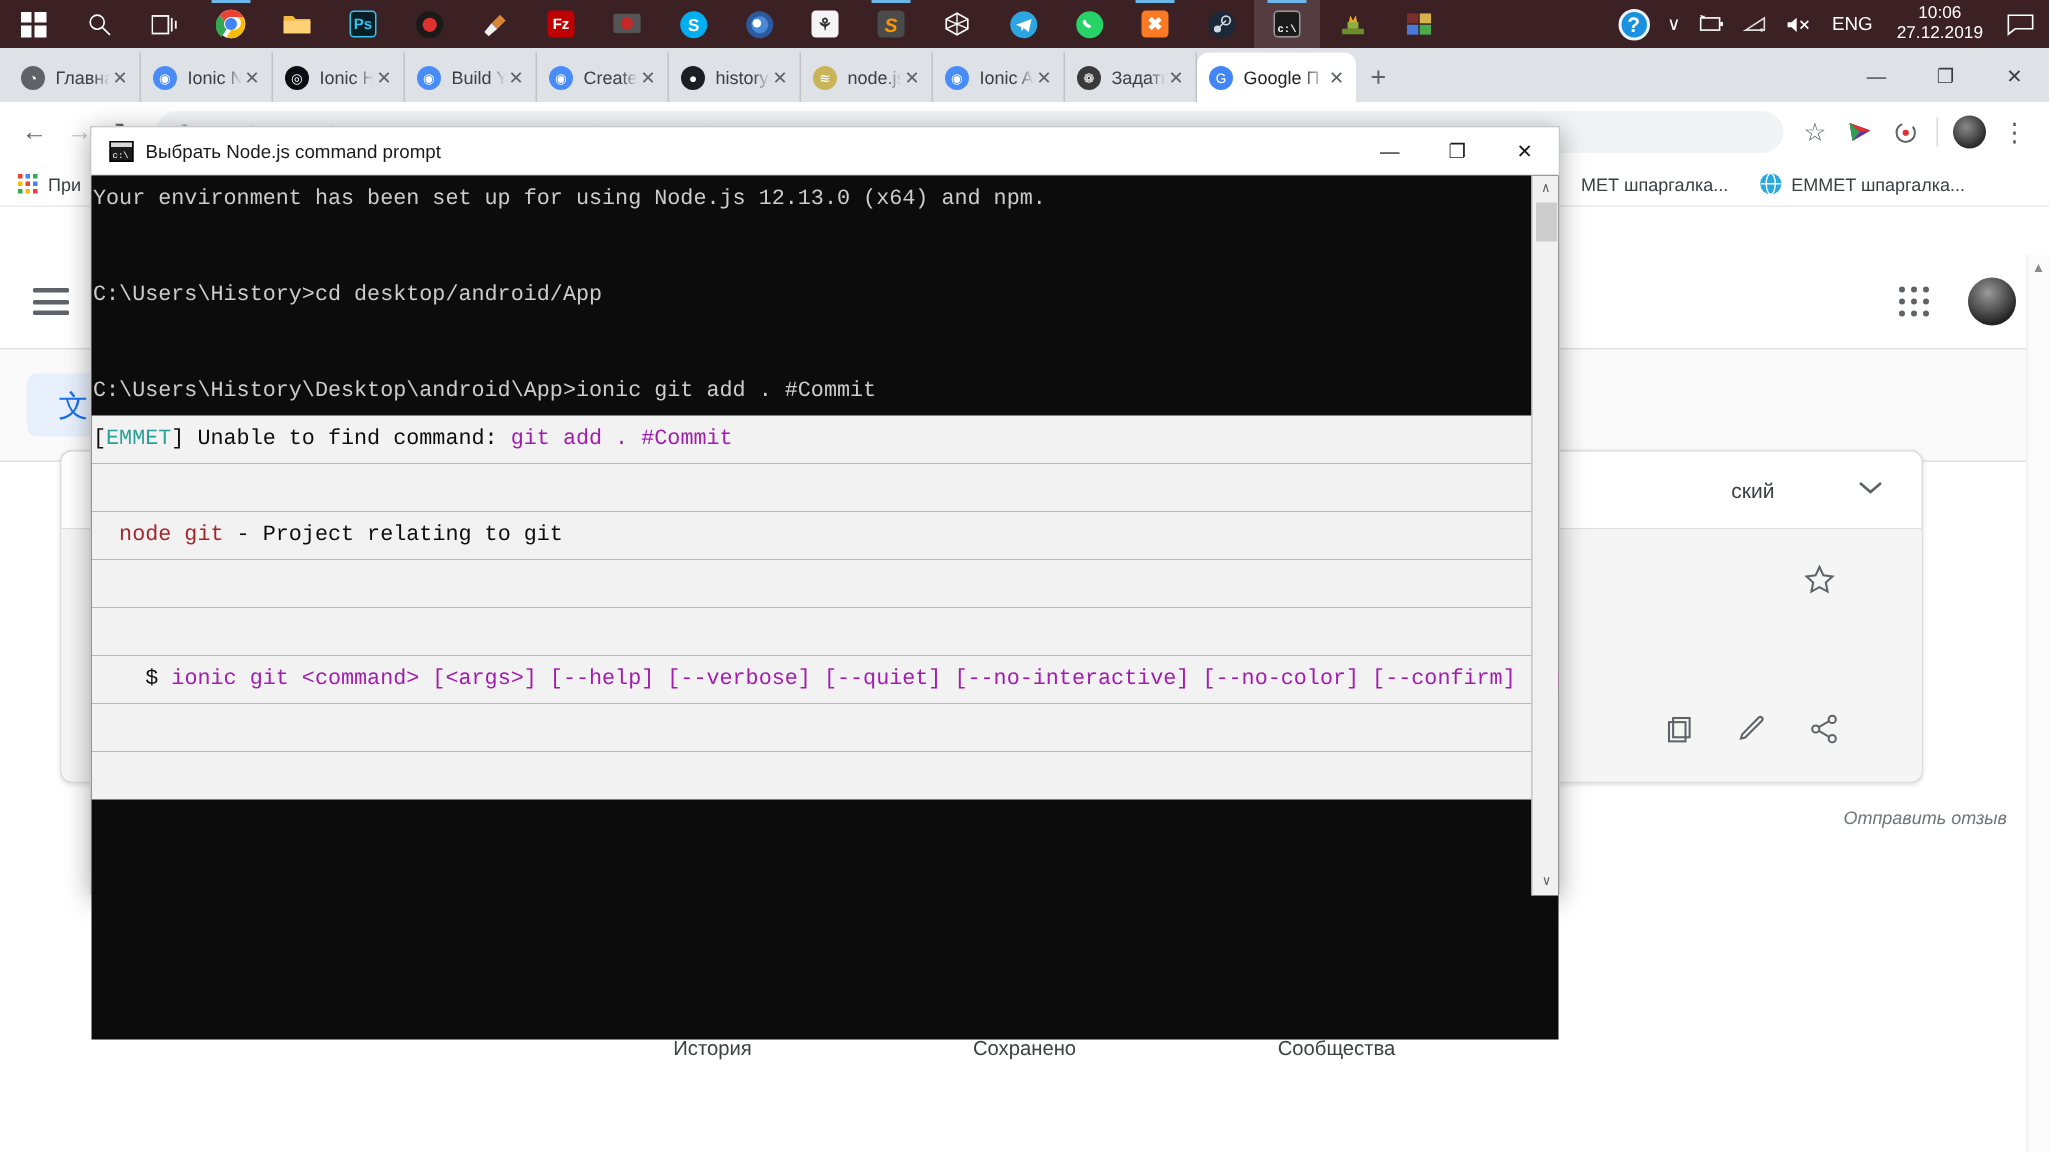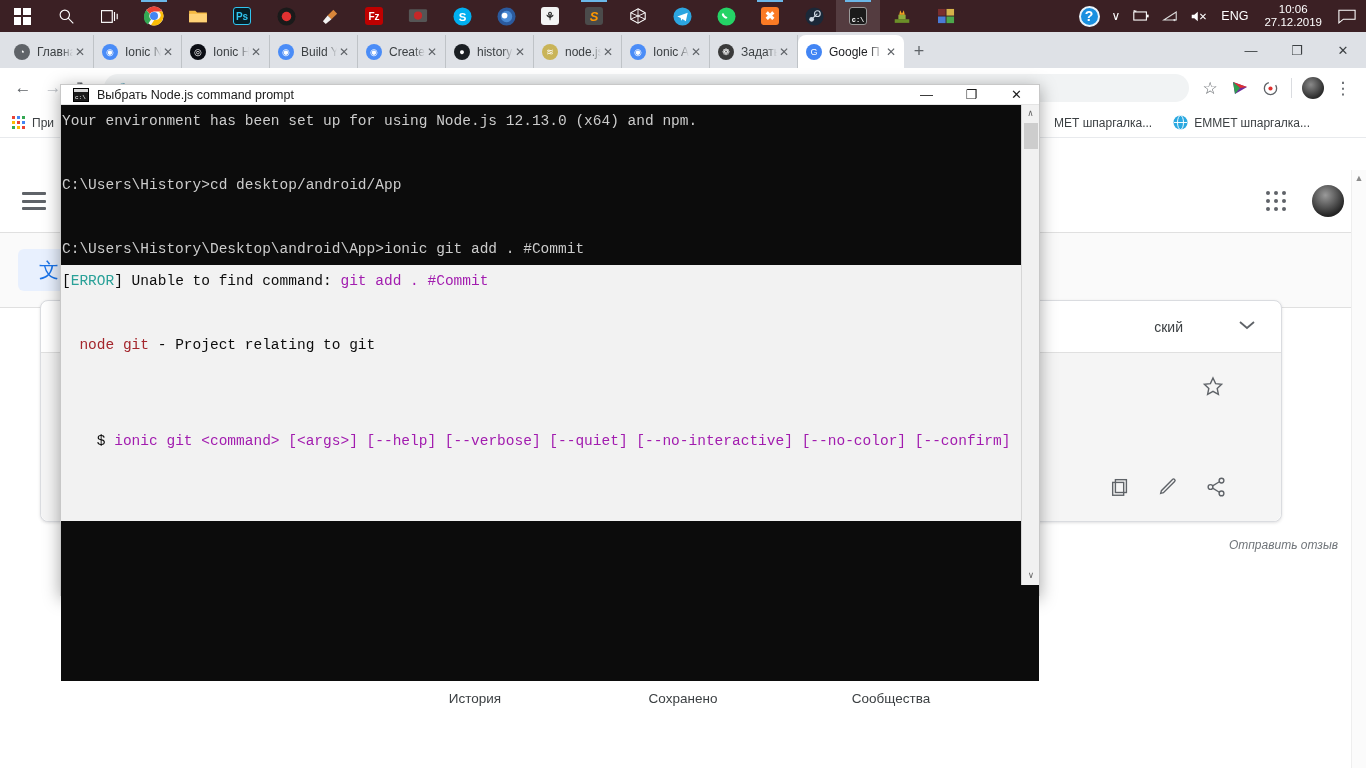--- a/index.html
+++ b/index.html
@@ -154,21 +154,21 @@
 
   .pg-scrollbar { position: absolute; right: 0; top: 138px; width: 15px; height: 630px;
                   background: #fbfbfb; border-left: 1px solid #eee; }
   .pg-scrollbar .arrow { height: 16px; display: flex; align-items: center;
                          justify-content: center; font-size: 9px; color: #8b8b8b; }
 
   
   .cmd { position: absolute; left: 60px; top: 84px; width: 980px; height: 512px;
          background: #f0f0f0; box-shadow: 0 3px 16px rgba(0,0,0,0.35);
          border: 1px solid #c8c8c8; }
-  .cmd-title { height: 20px; display: flex; align-items: center; background: #ffffff;
+  .cmd-title { height: 32px; display: flex; align-items: center; background: #ffffff;
                border-bottom: 1px solid #e4e4e4; text-align: center; }
   .cmd-ico { width: 16px; height: 14px; margin: 0 8px 0 12px; background: #1b1b1b;
              border: 1px solid #000; display: flex; align-items: flex-end;
              justify-content: flex-start; position: relative; flex-shrink: 0; }
   .cmd-ico::before { content: ""; position: absolute; top: 0; left: 0; right: 0; height: 3px;
                      background: #d9d9d9; }
   .cmd-ico span { font-size: 6px; color: #fff; font-family: "Liberation Mono", monospace;
                   line-height: 7px; padding-left: 1px; }
   .cmd-title-txt { font-size: 12.5px; color: #1a1a1a; }
   .cmd-ctrl { margin-left: auto; display: flex; height: 32px; }
@@ -613,21 +613,21 @@
         <div>✕</div>
       </div>
     </div>
     <div class="cmd-body">
       <div class="cmd-text" id="cmd-lines">
           <div class="line blk">Your environment has been set up for using Node.js 12.13.0 (x64) and npm.</div>
           <div class="line blk">&nbsp;</div>
           <div class="line blk">C:\Users\History&gt;cd desktop/android/App</div>
           <div class="line blk">&nbsp;</div>
           <div class="line blk">C:\Users\History\Desktop\android\App&gt;ionic git add . #Commit</div>
-          <div class="line lit"><span>[</span><span class="c-teal">ERROR</span><span>] Unable to find command: </span><span class="c-org">git add . #Commit</span></div>
+          <div class="line lit"><span>[</span><span class="c-teal">EMMET</span><span>] Unable to find command: </span><span class="c-org">git add . #Commit</span></div>
           <div class="line lit">&nbsp;</div>
           <div class="line lit"><span>  </span><span class="c-red">node git</span><span> - Project relating to git</span></div>
           <div class="line lit">&nbsp;</div>
           <div class="line lit">&nbsp;</div>
           <div class="line lit"><span>    $ </span><span class="c-org">ionic git &lt;command&gt; [&lt;args&gt;] [--help] [--verbose] [--quiet] [--no-interactive] [--no-color] [--confirm] [options]</span></div>
           <div class="line lit">&nbsp;</div>
           <div class="line lit">&nbsp;</div>
         </div>
       <div class="cmd-scroll">
         <div class="sb-arrow">∧</div>

